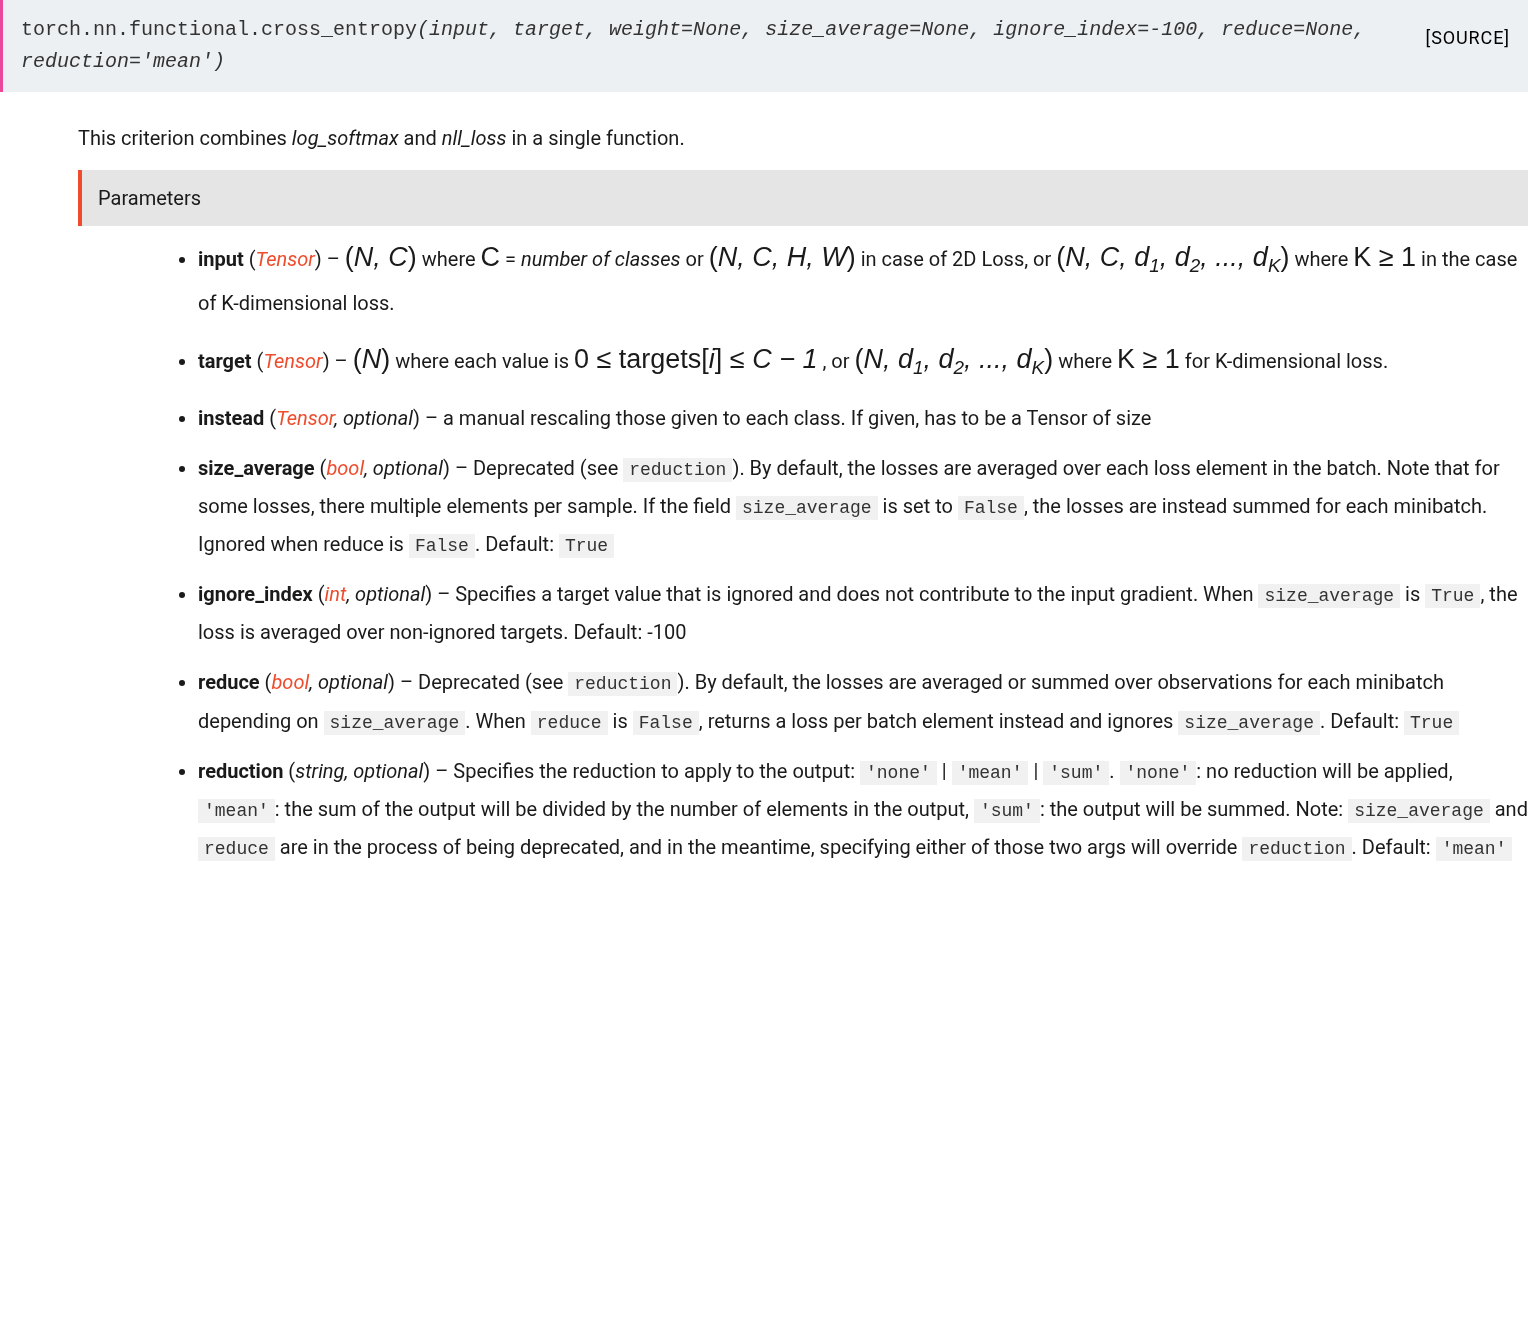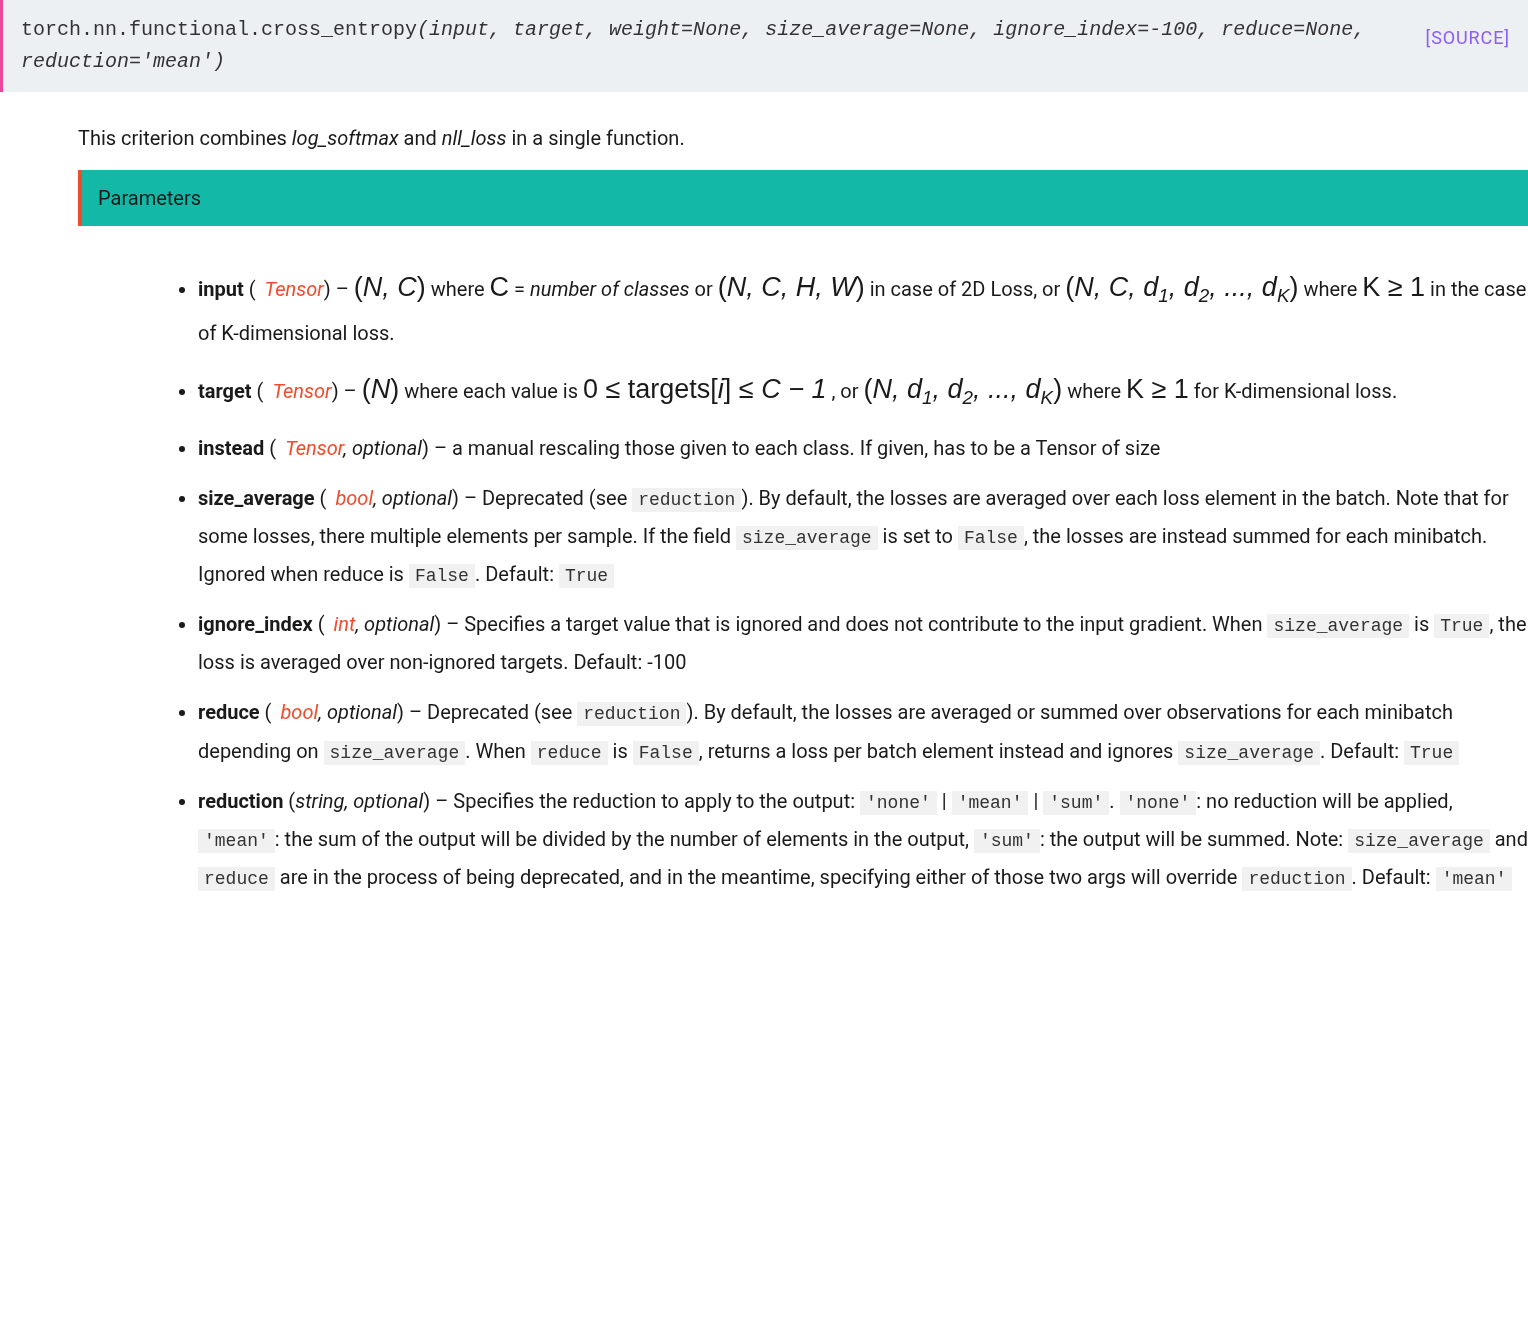--- a/index.html
+++ b/index.html
@@ -24,21 +24,21 @@
     font-family: "SFMono-Regular", Consolas, "Liberation Mono", Menlo, Courier, monospace;
     font-size: 20px;
     color: #333;
     flex: 1;
   }
   .signature .sig-text em {
     font-style: italic;
   }
   .source-link {
     font-family: -apple-system, BlinkMacSystemFont, "Segoe UI", Roboto, sans-serif;
-    color: #8b5cf6;
+    color: #000000;
     font-size: 18px;
     letter-spacing: 0.05em;
     white-space: nowrap;
     padding-top: 10px;
   }
   .body-content {
     padding: 20px 0 0 78px;
   }
   .intro {
     margin: 10px 10px 16px 0;
@@ -50,41 +50,40 @@
     margin: 0 0 24px 0;
   }
   .code-ref {
     font-family: "SFMono-Regular", Consolas, "Liberation Mono", Menlo, Courier, monospace;
     background: #f3e8e8;
     color: #e44c2c;
     padding: 2px 6px;
     font-size: 18px;
   }
   .params-header {
-    background: #14b8a6;
+    background: #e5e5e5;
     border-left: 4px solid #ee4c2c;
     padding: 12px 16px;
     font-size: 20px;
-    margin-bottom: 36px;
+    margin-bottom: 6px;
   }
   ul.param-list {
     padding-left: 120px;
     margin: 0;
   }
   ul.param-list > li {
     margin-bottom: 12px;
     line-height: 1.9;
   }
   .param-name {
     font-weight: 700;
   }
   .type-link {
     color: #ee4c2c;
     font-style: italic;
-    margin-left: 9px;
   }
   .type-plain {
     font-style: italic;
   }
   .math {
     font-family: Liberation Sans, sans-serif;
     font-size: 27px;
   }
   .math .var {
     font-style: italic;

